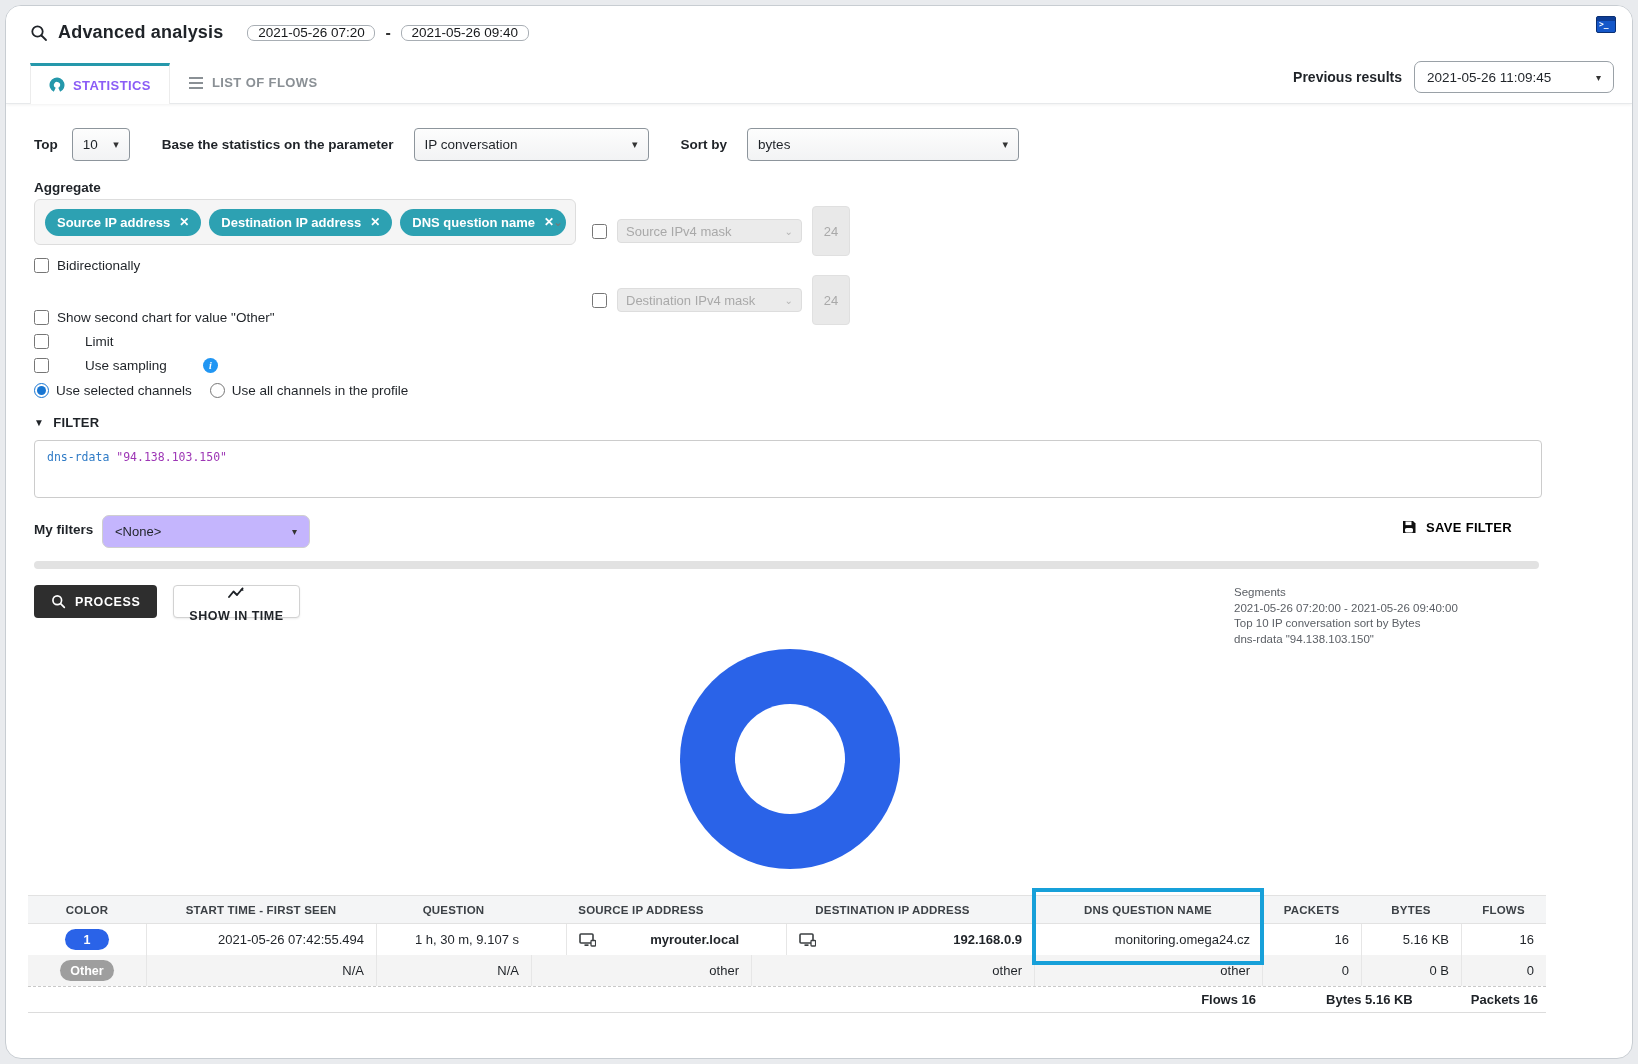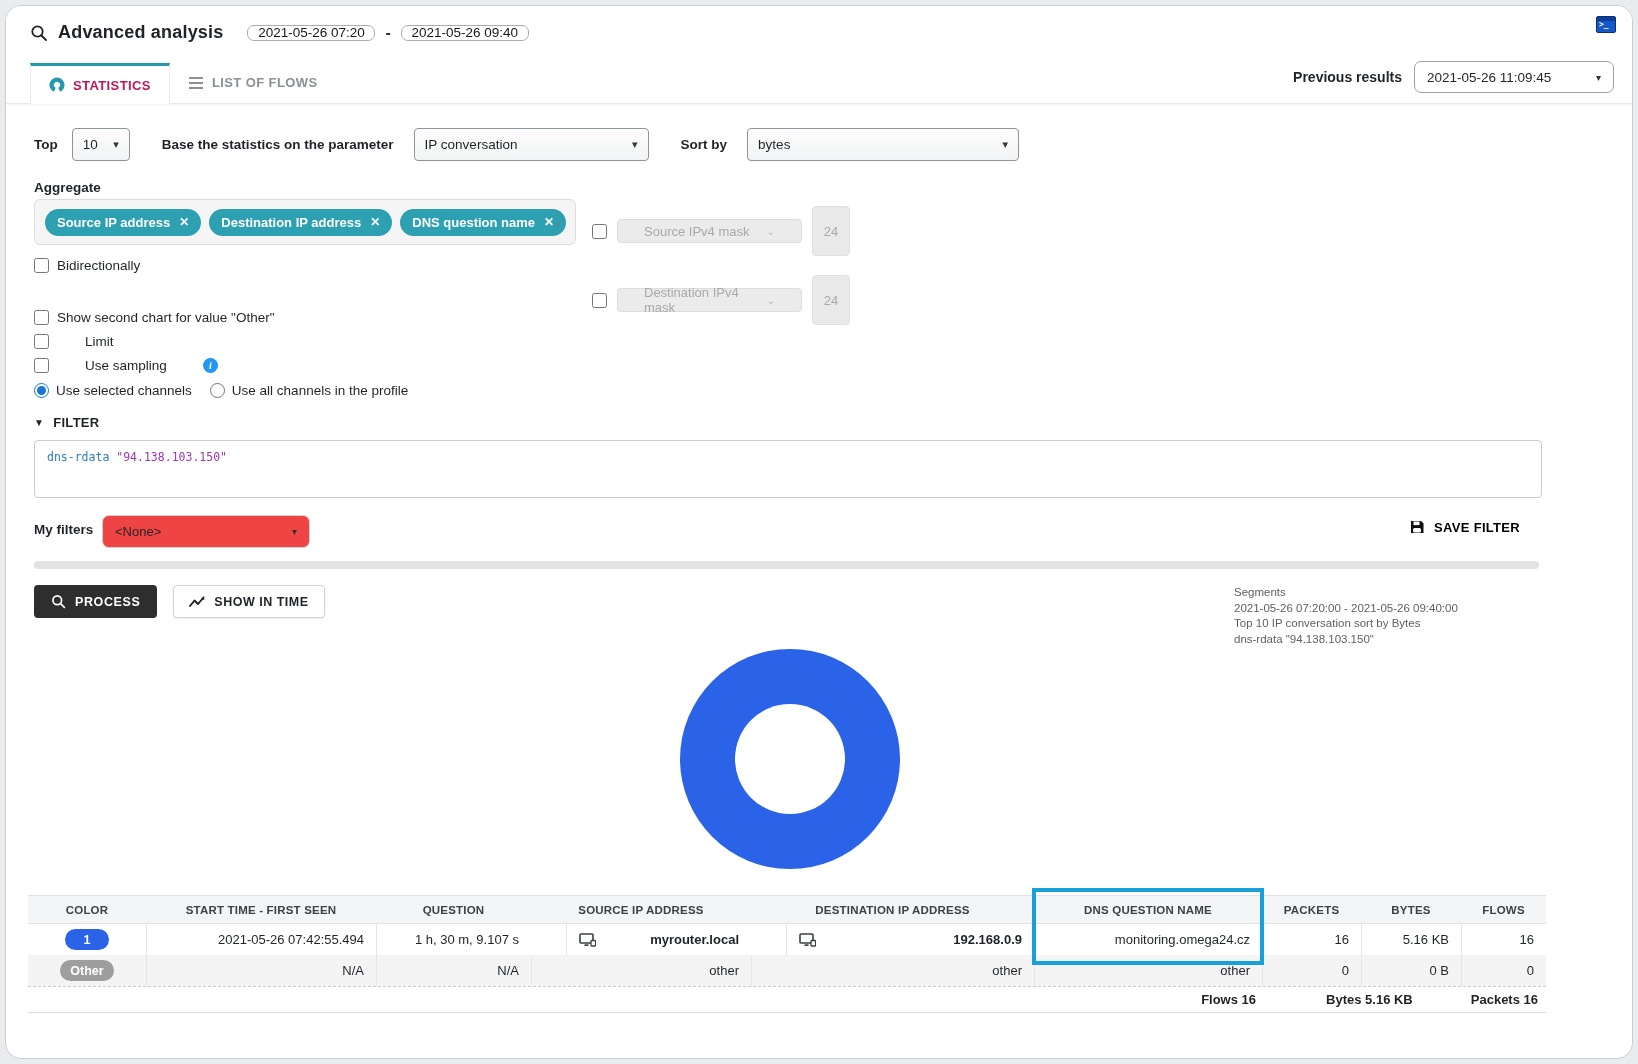--- a/index.html
+++ b/index.html
@@ -10,21 +10,21 @@
   
   header { position:relative; height:98px; background:#fff; }
   .title-row { display:flex; align-items:center; gap:10px; padding:16px 0 0 24px; }
   .page-title { font-size:18px; font-weight:700; letter-spacing:.2px; margin-right:14px; }
   .date-input { width:128px; height:16px; border:1px solid #a8aeb4; border-radius:7px; font-family:"Liberation Sans",sans-serif; font-size:13.5px; text-align:center; color:#16181a; background:#fff; }
   .date-sep { font-weight:700; color:#333; }
   .terminal-icon { position:absolute; top:10px; right:16px; width:20px; height:17px; background:#1457c9; border:1px solid #0a2f73; border-radius:2px; color:#fff; font-size:8px; font-weight:700; line-height:15px; text-align:left; padding-left:2px; cursor:pointer; font-family:"DejaVu Sans Mono",monospace; }
   .terminal-icon::before { content:""; position:absolute; top:0; left:0; right:0; height:4px; background:#0d3d96; }
   .tabs { position:absolute; left:24px; bottom:0; display:flex; align-items:flex-end; }
   .tab { display:flex; align-items:center; gap:8px; height:41px; padding:0 18px; font-size:13px; font-weight:700; letter-spacing:.4px; cursor:pointer; color:#8a9095; }
-  .tab.active { color:#be185d; border-top:3px solid #2598ab; background:#fff; border-left:1px solid #ececec; border-right:1px solid #ececec; margin-bottom:-1px; }
+  .tab.active { color:#8b5cf6; border-top:3px solid #2598ab; background:#fff; border-left:1px solid #ececec; border-right:1px solid #ececec; margin-bottom:-1px; }
   header { border-bottom:1px solid #e7e9eb; box-shadow:0 1px 3px rgba(0,0,0,.06); }
   .prev-results { position:absolute; right:18px; bottom:10px; display:flex; align-items:center; gap:12px; }
   .prev-label { font-size:14px; font-weight:700; }
   .prev-select { width:200px; height:32px; border:1px solid #9aa1a7; border-radius:7px; display:flex; align-items:center; justify-content:space-between; padding:0 12px; font-size:13.5px; cursor:pointer; background:#fff; }
   .caret { font-size:10px; color:#333; }
 
   
   main { position:relative; height:calc(100% - 98px); }
   .controls-row { display:flex; align-items:center; gap:14px; margin:22px 0 0 28px; height:36px; }
   .lbl { font-size:13.5px; font-weight:700; }
@@ -37,21 +37,21 @@
   .agg-label { margin:18px 0 0 28px; font-size:13.5px; font-weight:700; }
   .chips-box { margin:4px 0 0 28px; width:542px; height:46px; background:#f5f5f5; border:1px solid #ddd; border-radius:6px; display:flex; align-items:center; gap:8px; padding:0 10px; position:relative; }
   .chip { background:#2da1b2; color:#fff; border-radius:16px; padding:6px 12px; font-size:13px; font-weight:700; display:inline-flex; align-items:center; gap:9px; cursor:pointer; white-space:nowrap; }
   .chip .x { font-weight:700; font-size:12px; cursor:pointer; }
   .chips-caret { position:absolute; right:12px; color:#777; font-size:12px; cursor:pointer; }
 
   .mask-group { position:absolute; display:flex; align-items:center; gap:10px; }
   .mask-1 { left:586px; top:80px; }
   .mask-2 { left:586px; top:149px; }
   .mask-cb { width:15px; height:15px; accent-color:#666; cursor:pointer; }
-  .mask-select { width:185px; height:24px; background:#ebebeb; border:1px solid #ddd; border-radius:4px; color:#a9a9a9; font-size:13px; display:flex; align-items:center; justify-content:space-between; padding:0 26px; }
+  .mask-select { width:185px; height:24px; background:#ebebeb; border:1px solid #ddd; border-radius:4px; color:#a9a9a9; font-size:13px; display:flex; align-items:center; justify-content:space-between; padding:0 8px; }
   .mask-select .caret { color:#b5b5b5; }
   .mask-input { width:38px; height:50px; background:#e9e9e9; border:1px solid #e0e0e0; border-radius:4px; color:#a9a9a9; font-size:13px; display:flex; align-items:center; justify-content:center; }
 
   .cb-row { display:flex; align-items:center; gap:8px; margin-left:28px; font-size:13.5px; height:20px; }
   .cb-row input { width:15px; height:15px; accent-color:#555; cursor:pointer; }
   .cb-bidir { margin-top:10px; }
   .cb-second { margin-top:32px; }
   .cb-limit, .cb-sampling { margin-top:4px;gap:36px; }
   .info-icon { width:15px; height:15px; border-radius:50%; background:#2196f3; color:#fff; font-size:10px; font-weight:700; display:inline-flex; align-items:center; justify-content:center; font-family:"Liberation Serif",serif; font-style:italic; cursor:pointer; }
   .radio-row { display:flex; align-items:center; gap:18px; margin:5px 0 0 28px; font-size:13.5px; height:20px; }
@@ -59,29 +59,29 @@
   .radio-opt input { width:15px; height:15px; accent-color:#1976d2; cursor:pointer; }
 
   .filter-head { margin:15px 0 0 28px; display:flex; align-items:center; gap:9px; font-size:13px; font-weight:700; letter-spacing:.3px; cursor:pointer; }
   .filter-tri { font-size:10px; }
   .filter-box { margin:10px 0 0 28px; width:1508px; height:58px; border:1px solid #ccc; border-radius:4px; padding:9px 12px; font-family:"DejaVu Sans Mono",monospace; font-size:11.5px; cursor:text; background:#fff; }
   .filter-kw { color:#2f7bc6; }
   .filter-str { color:#9d36b5; }
 
   .myfilters-row { position:relative; margin-top:17px; height:34px; }
   .myfilters-label { position:absolute; left:28px; top:7px; font-size:13.5px; font-weight:700; }
-  .myfilters-select { position:absolute; left:96px; top:0; width:208px; height:33px; background:#ef4444; border:1px solid #cfcfcf; border-radius:7px; display:flex; align-items:center; justify-content:space-between; padding:0 12px; font-size:13px; cursor:pointer; }
-  .save-filter { position:absolute; right:112px; top:4px; display:flex; align-items:center; gap:9px; font-size:13px; font-weight:700; letter-spacing:.3px; cursor:pointer; background:none; border:none; font-family:"Liberation Sans",sans-serif; }
+  .myfilters-select { position:absolute; left:96px; top:0; width:208px; height:33px; background:#c4b5fd; border:1px solid #cfcfcf; border-radius:7px; display:flex; align-items:center; justify-content:space-between; padding:0 12px; font-size:13px; cursor:pointer; }
+  .save-filter { position:absolute; right:120px; top:4px; display:flex; align-items:center; gap:9px; font-size:13px; font-weight:700; letter-spacing:.3px; cursor:pointer; background:none; border:none; font-family:"Liberation Sans",sans-serif; }
 
   .divider { margin:12px 0 0 28px; width:1505px; height:8px; background:#e2e2e2; border-radius:4px; }
 
   .actions-row { position:relative; margin-top:16px; height:64px; }
   .btns { display:flex; gap:16px; margin-left:28px; }
   .btn-process { display:flex; align-items:center; gap:9px; background:#2e2e2e; color:#fff; border:none; border-radius:4px; padding:0 17px; height:33px; font-size:12.5px; font-weight:700; letter-spacing:.6px; cursor:pointer; font-family:"Liberation Sans",sans-serif; }
-  .btn-showtime { display:flex; align-items:center; gap:9px; background:#fff; color:#1f2328; border:1px solid #d2d2d2; border-radius:4px; padding:0 15px; height:33px; font-size:12.5px; font-weight:700; letter-spacing:.5px; cursor:pointer; box-shadow:0 1px 2px rgba(0,0,0,.08); font-family:"Liberation Sans",sans-serif; }
+  .btn-showtime { display:flex; align-items:center; gap:9px; background:#fff; color:#1f2328; border:1px solid #d2d2d2; border-radius:4px; padding:0 15px; height:33px; font-size:12.5px; font-weight:700; letter-spacing:.5px; cursor:pointer; box-shadow:0 1px 2px rgba(0,0,0,.08); font-family:"Liberation Sans",sans-serif;flex-direction:column; }
   .segments { position:absolute; left:1228px; top:0; font-size:11.5px; color:#5c6066; line-height:1.35; }
 
   .donut { width:220px; height:220px; border-radius:50%; background:#2a63e8; position:relative; margin:0 0 0 674px; cursor:pointer; }
   .donut::after { content:""; position:absolute; inset:55px; background:#fff; border-radius:50%; }
 
   
   .flow-table { position:relative; margin:26px 0 0 22px; width:1518px; font-size:13px; }
   .trow { display:grid; grid-template-columns:118px 230px 155px 220px 283px 228px 99px 100px 85px; align-items:center; }
   .thead { height:29px; background:#f4f5f6; border-top:1px solid #e2e2e2; border-bottom:1px solid #e2e2e2; }
   .thead .cell { font-size:11.5px; font-weight:700; color:#3c4146; text-align:center; letter-spacing:.2px; }

